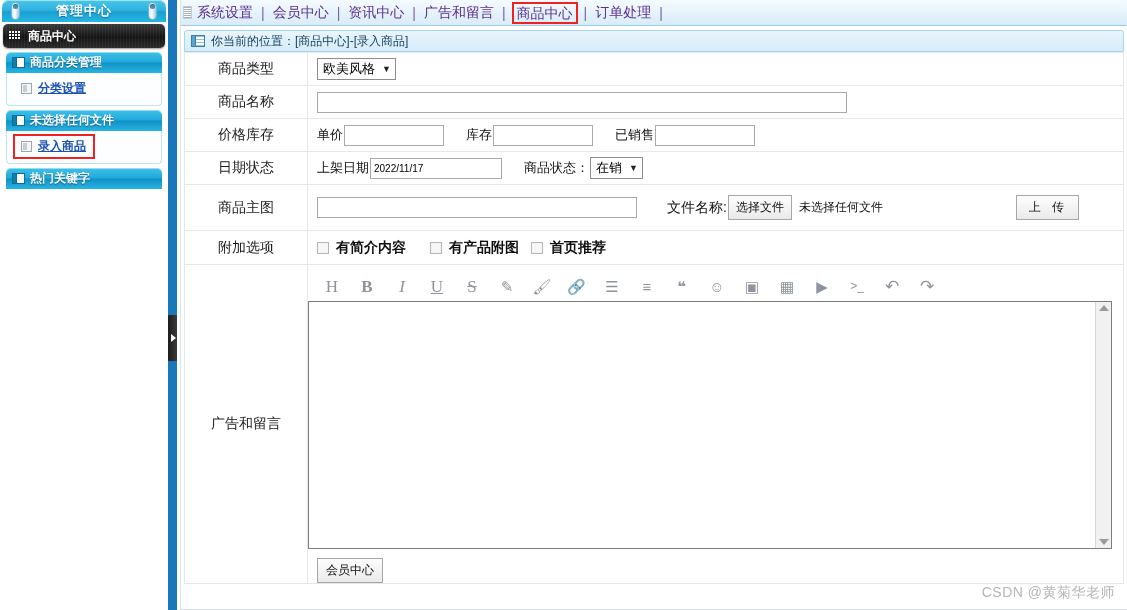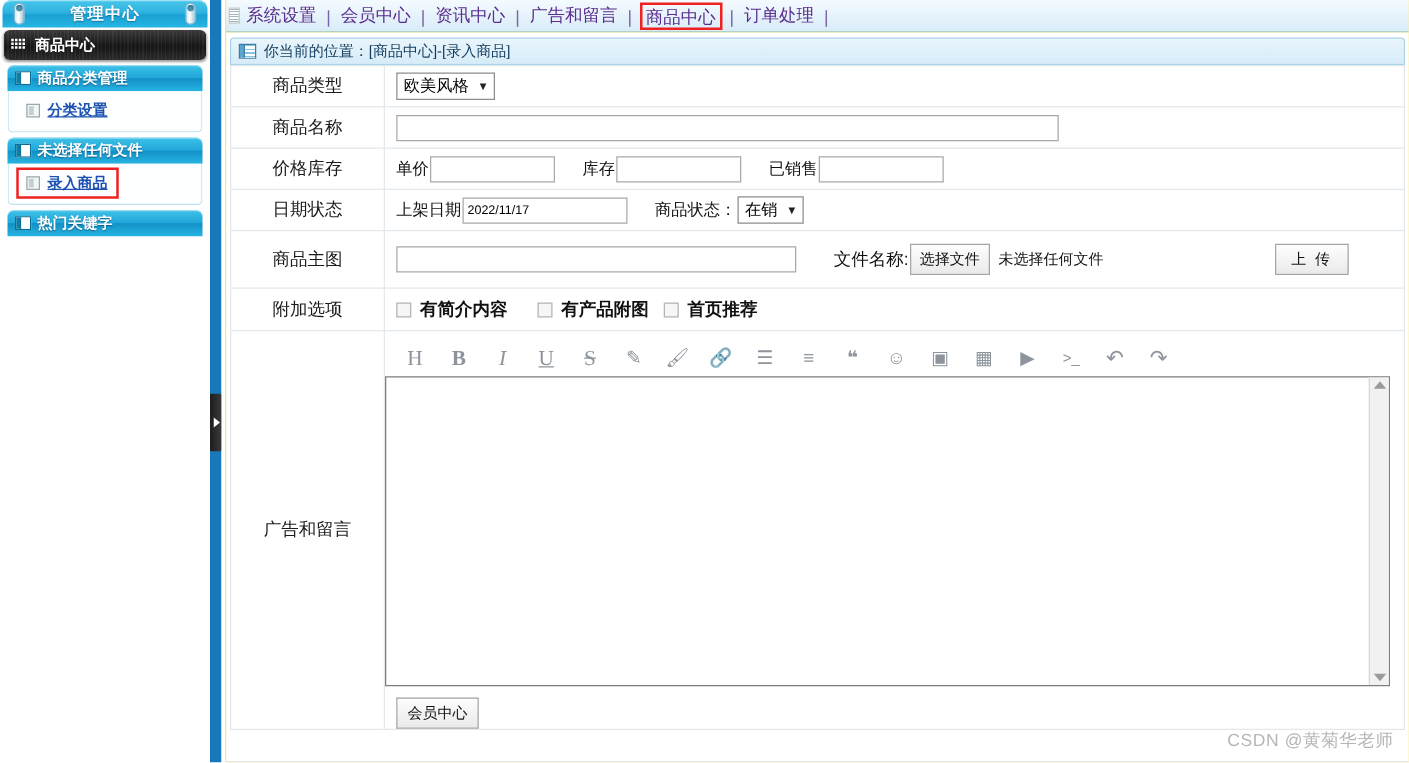--- a/index.html
+++ b/index.html
@@ -177,21 +177,21 @@
   }
   .fake-sel {
     display:inline-flex; align-items:center; height:22px; border:1px solid #8d8d8d;
     background:#fff; font-size:13px; padding: 0 4px 0 5px; color:#000;
   }
   .fake-sel .caret { margin-left:7px; font-size:9px; color:#222; }
 
   .btn {
     border: 1px solid #a6a6a6;
     background: linear-gradient(to bottom,#fdfdfd,#eaeaea);
-    font-family:Liberation Serif, serif; font-size: 12px;
+    font-family:Liberation Mono, monospace; font-size: 12px;
     padding: 3px 8px; color:#111; cursor: pointer;
   }
   .btn-file { padding: 3px 7px; font-size: 12px; }
   .nofile { font-size: 12px; color:#111; margin-left: 7px; }
   .upl { margin-left: auto; margin-right: 44px; padding: 3px 12px; letter-spacing:2px;}
 
   .cbrow { display:flex; align-items:center; height: 33px; font-weight: bold; }
   .cb { width: 12px; height: 12px; border:1px solid #b4b4b4; background:#f6f6f6; display:inline-block; }
   .cbrow .cl { font-size: 14px; margin-left: 7px; color:#111; }
   .cbgap { width: 24px; }

